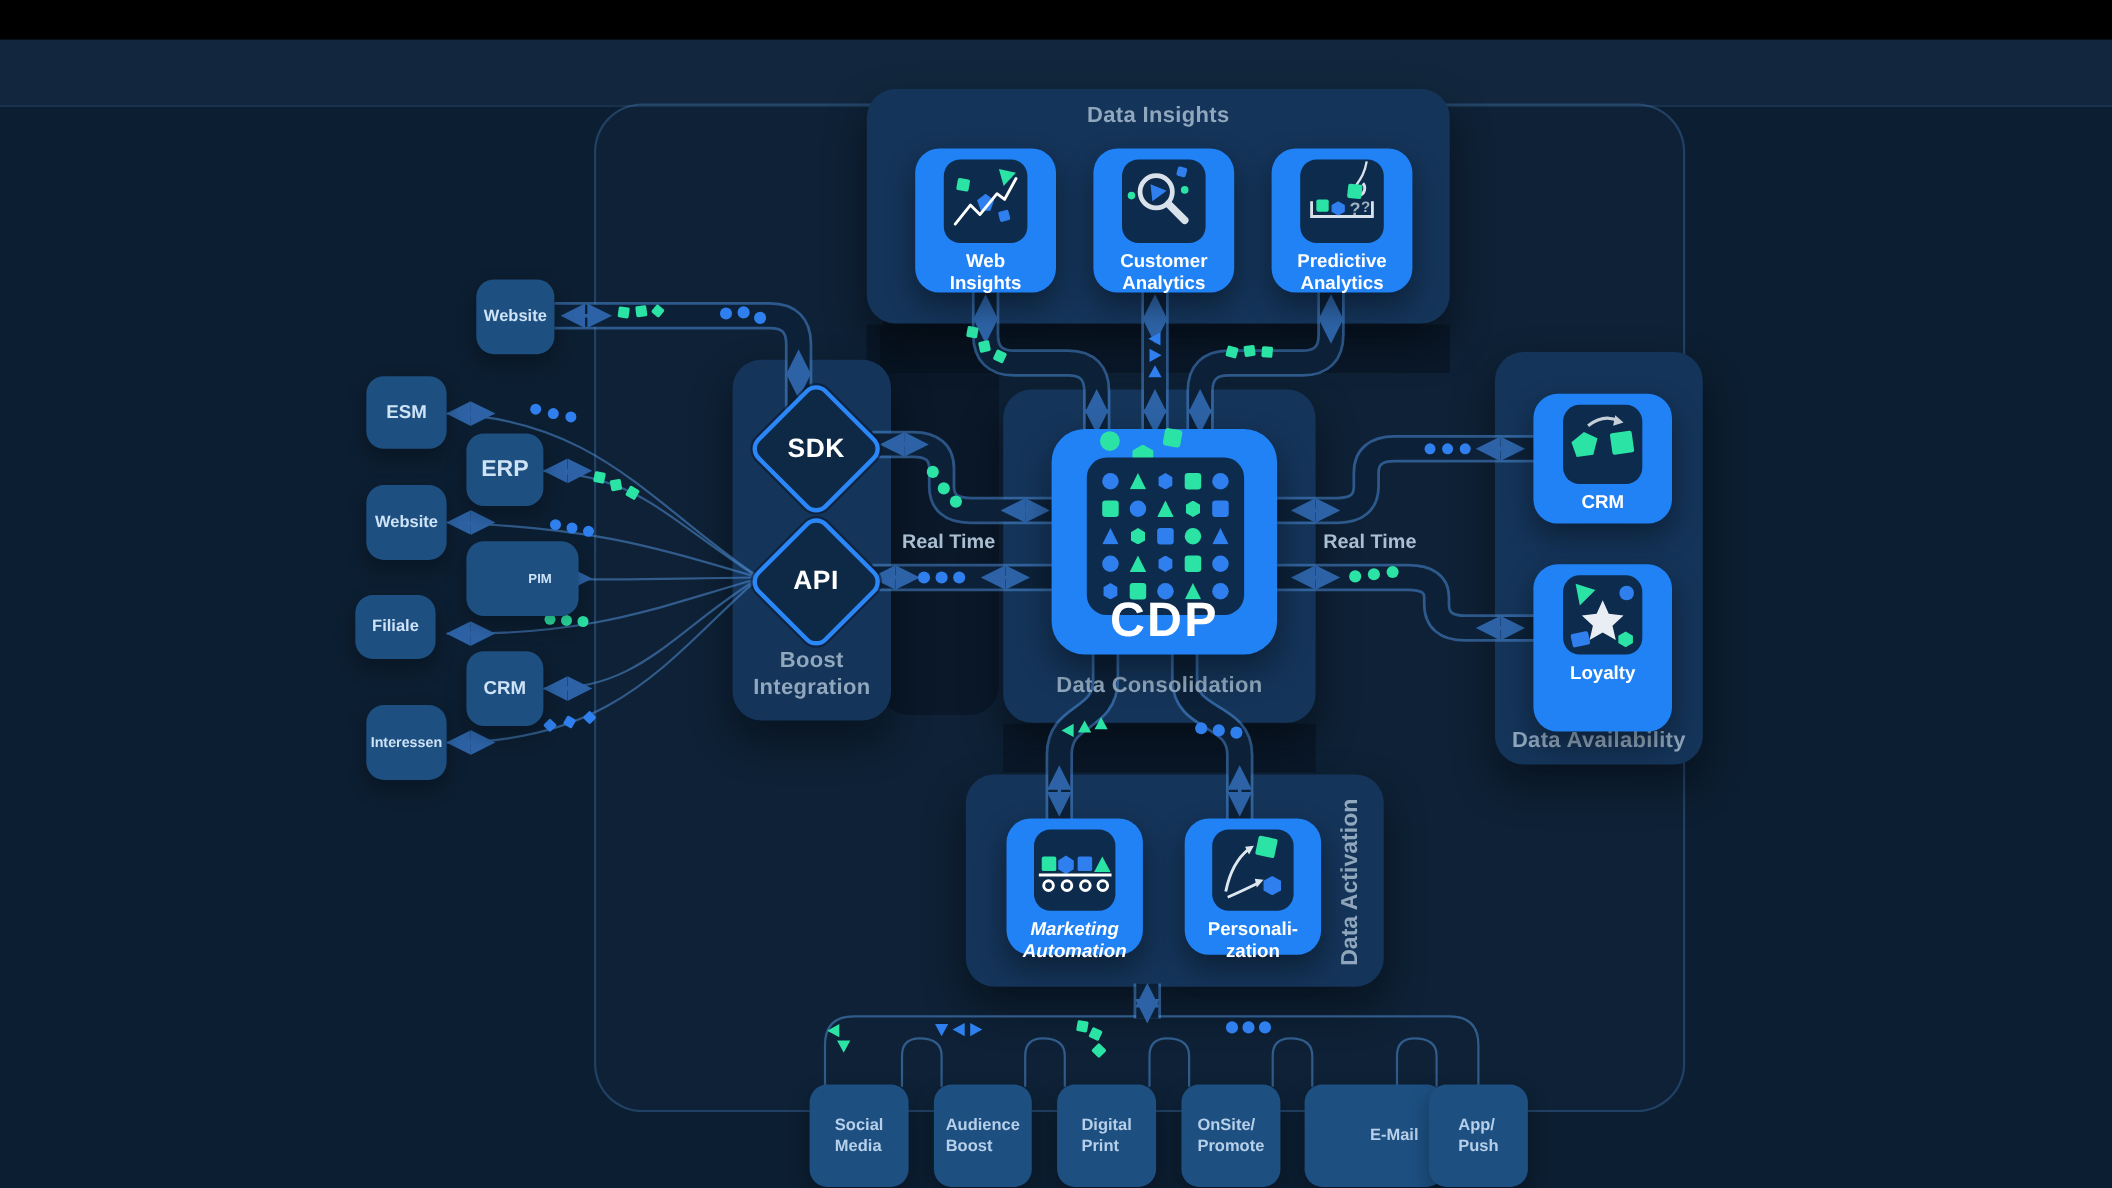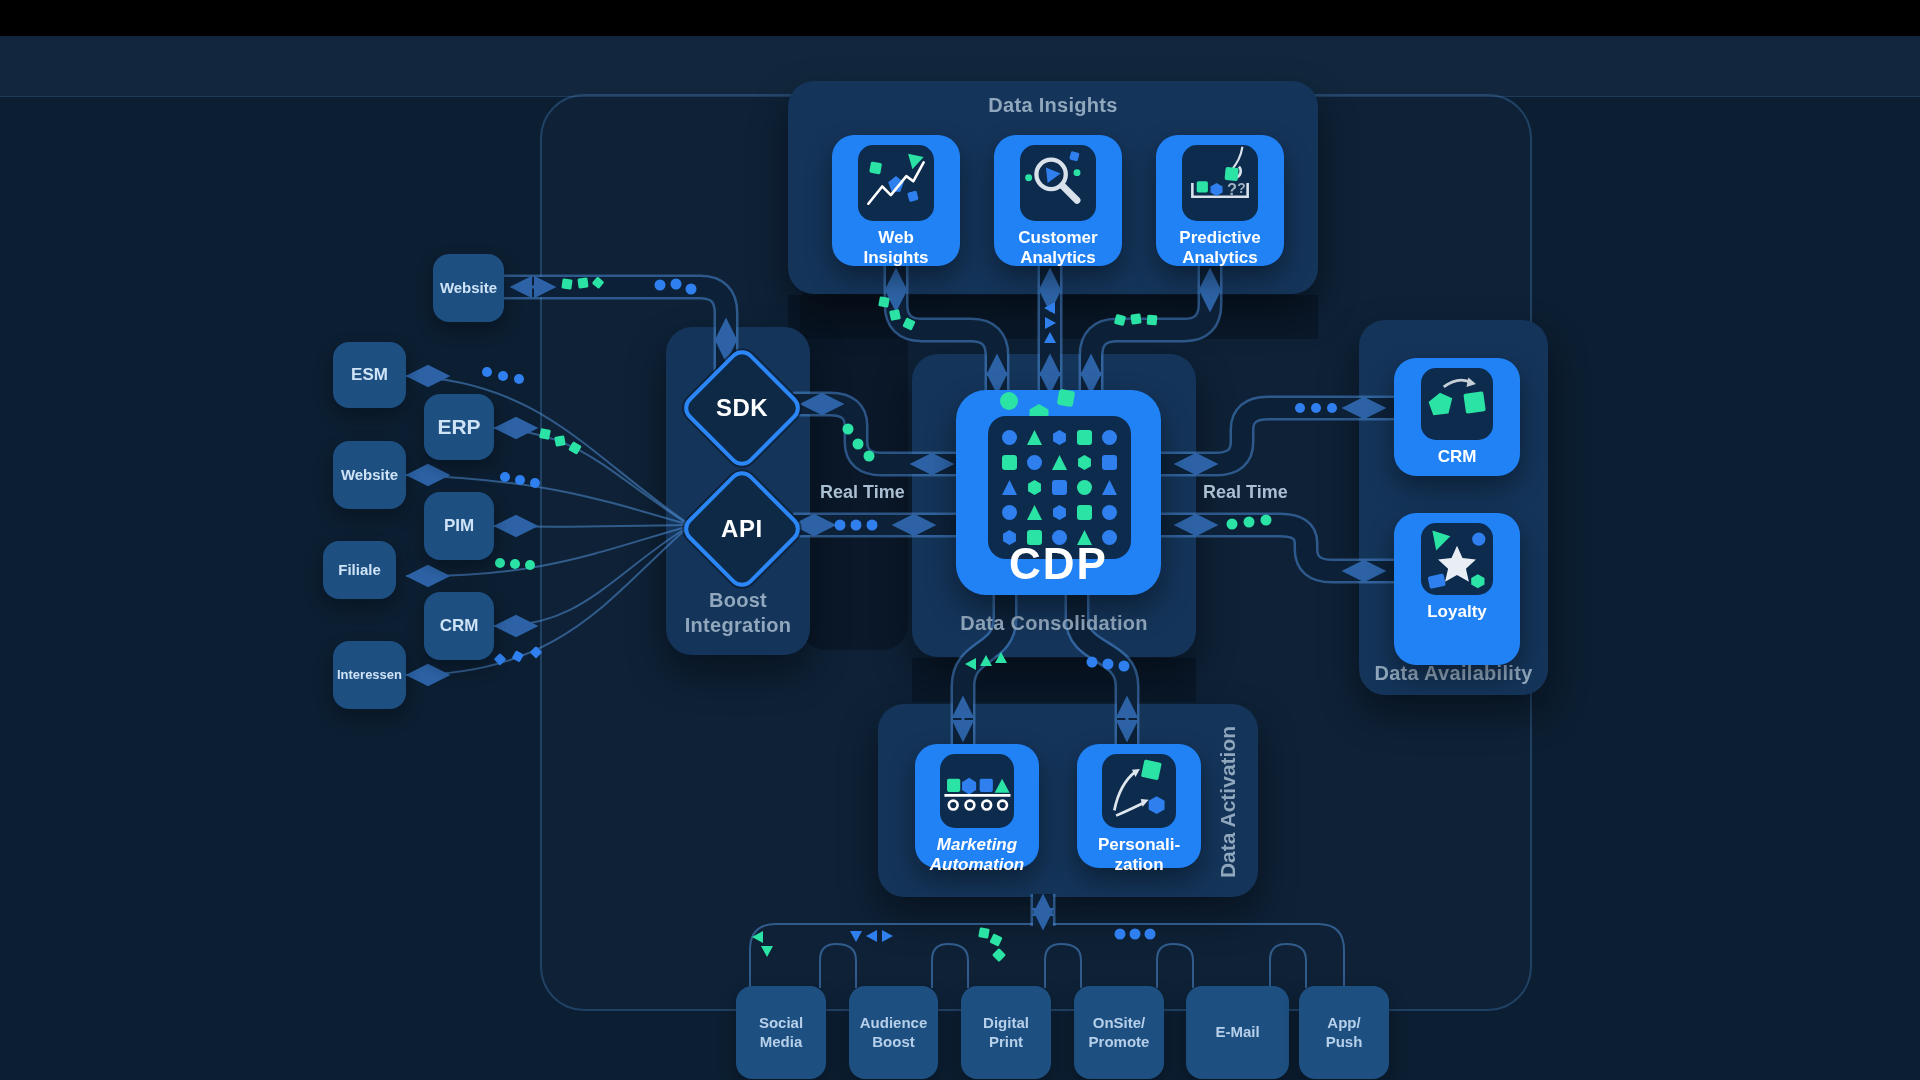--- a/index.html
+++ b/index.html
@@ -27,21 +27,21 @@
   .wire{fill:none;stroke:var(--wire);stroke-width:2;}
   .arr{stroke:var(--arrow);stroke-width:3.2;}
   .pb{fill:var(--dotblue);} .pg{fill:var(--green);}
   .bluebox{position:absolute;background:var(--bright);border-radius:22px;display:flex;flex-direction:column;
            align-items:center;box-shadow:0 12px 26px rgba(0,0,0,.38);}
   .bluebox .ic{background:var(--icondark);border-radius:15px;margin-top:10px;display:flex;
                align-items:center;justify-content:center;}
   .bluebox .lb{color:#fff;font-weight:700;font-size:17px;line-height:1.18;text-align:center;
                white-space:pre-line;margin-top:7px;}
   .node{position:absolute;background:var(--node);border-radius:16px;display:flex;align-items:center;
-        justify-content:center;color:var(--nodetext);font-weight:600;font-size:15px;text-align:center;
+        justify-content:center;color:var(--nodetext);font-weight:600;font-size:15px;
         white-space:pre-line;line-height:1.25;box-shadow:0 8px 18px rgba(0,0,0,.28);}
   .diamond{position:absolute;width:82px;height:82px;background:#0d2946;border:4px solid #2b86f7;
            border-radius:14px;transform:rotate(45deg);display:flex;align-items:center;justify-content:center;
            box-shadow:0 0 0 2px rgba(10,25,45,.6);}
   .diamond span{transform:rotate(-45deg);color:#fff;font-weight:700;font-size:24px;letter-spacing:.5px;}
   .cdpbox{position:absolute;left:956px;top:354px;width:205px;height:205px;background:var(--bright);
           border-radius:30px;box-shadow:0 14px 30px rgba(0,0,0,.4);}
   .cdpinner{position:absolute;left:32px;top:26px;width:141px;height:148px;background:var(--icondark);
             border-radius:18px;display:grid;grid-template-columns:repeat(5,15px);
             grid-auto-rows:15px;gap:10px;padding:14px;box-sizing:content-box;
@@ -226,21 +226,21 @@
   <div class="caption" style="left:1359px;top:626px;width:189px;">Data Availability</div>
   <div class="rot-label" style="left:1128px;top:754px;width:200px;">Data Activation</div>
 
   <div class="realtime" style="left:820px;top:446px;">Real Time</div>
   <div class="realtime" style="left:1203px;top:446px;">Real Time</div>
 
   <div class="node" style="left:433px;top:218px;width:71px;height:68px;">Website</div>
   <div class="node" style="left:333px;top:306px;width:73px;height:66px;font-size:17px;">ESM</div>
   <div class="node" style="left:424px;top:358px;width:70px;height:66px;font-size:21px;">ERP</div>
   <div class="node" style="left:333px;top:405px;width:73px;height:68px;">Website</div>
-  <div class="node" style="left:424px;top:456px;width:70px;height:68px;font-size:17px;">PIM</div>
+  <div class="node" style="left:424px;top:456px;width:70px;height:68px;font-size:12px;padding-left:32px;">PIM</div>
   <div class="node" style="left:323px;top:505px;width:73px;height:58px;">Filiale</div>
   <div class="node" style="left:424px;top:556px;width:70px;height:68px;font-size:17px;">CRM</div>
   <div class="node" style="left:333px;top:605px;width:73px;height:68px;font-size:13px;">Interessen</div>
 
   <div class="diamond" style="left:697px;top:327px;">
     <span>SDK</span>
   </div>
   <div class="diamond" style="left:697px;top:448px;">
     <span>API</span>
   </div>
@@ -384,17 +384,17 @@
   </div>
 
   <div class="node" style="left:736px;top:950px;width:90px;height:93px;color:#b7d0ea;">Social
 Media</div>
   <div class="node" style="left:849px;top:950px;width:89px;height:93px;color:#b7d0ea;">Audience
 Boost</div>
   <div class="node" style="left:961px;top:950px;width:90px;height:93px;color:#b7d0ea;">Digital
 Print</div>
   <div class="node" style="left:1074px;top:950px;width:90px;height:93px;color:#b7d0ea;">OnSite/
 Promote</div>
-  <div class="node" style="left:1186px;top:950px;width:103px;height:93px;color:#b7d0ea;">E-Mail</div>
+  <div class="node" style="left:1186px;top:950px;width:91px;height:93px;color:#b7d0ea;padding-left:36px;">E-Mail</div>
   <div class="node" style="left:1299px;top:950px;width:90px;height:93px;color:#b7d0ea;">App/
 Push</div>
 
 </div>
 
 </body></html>

